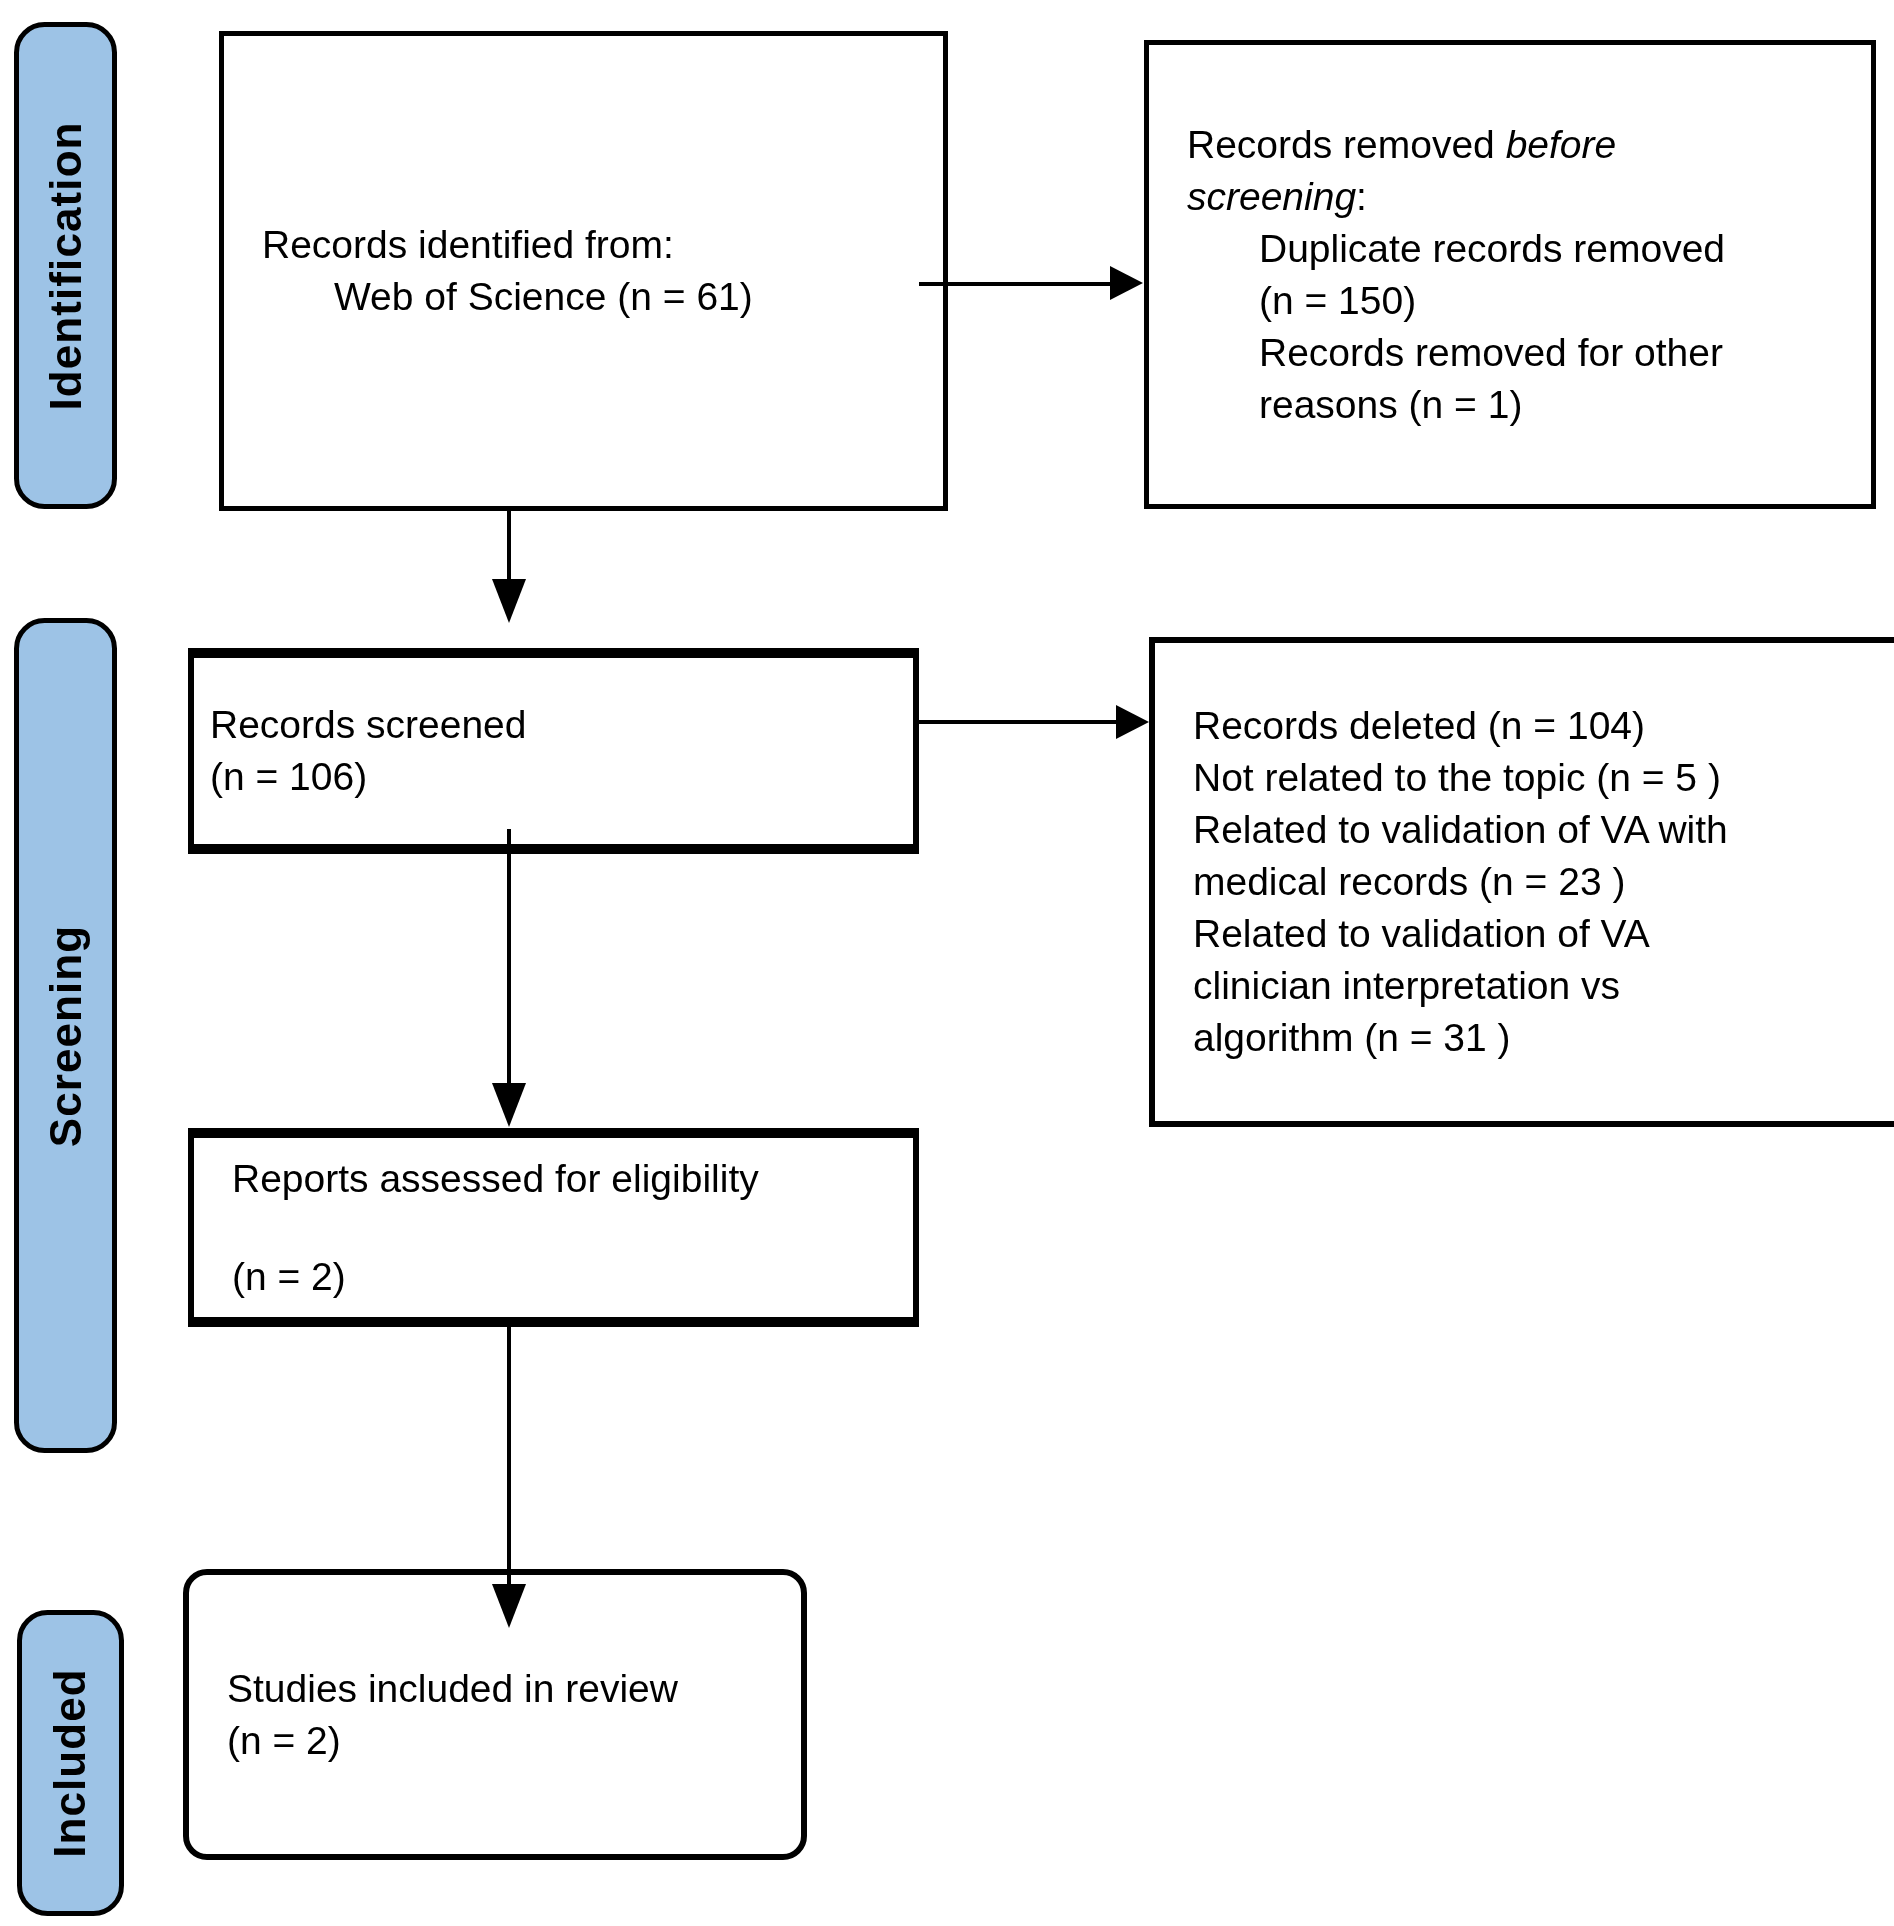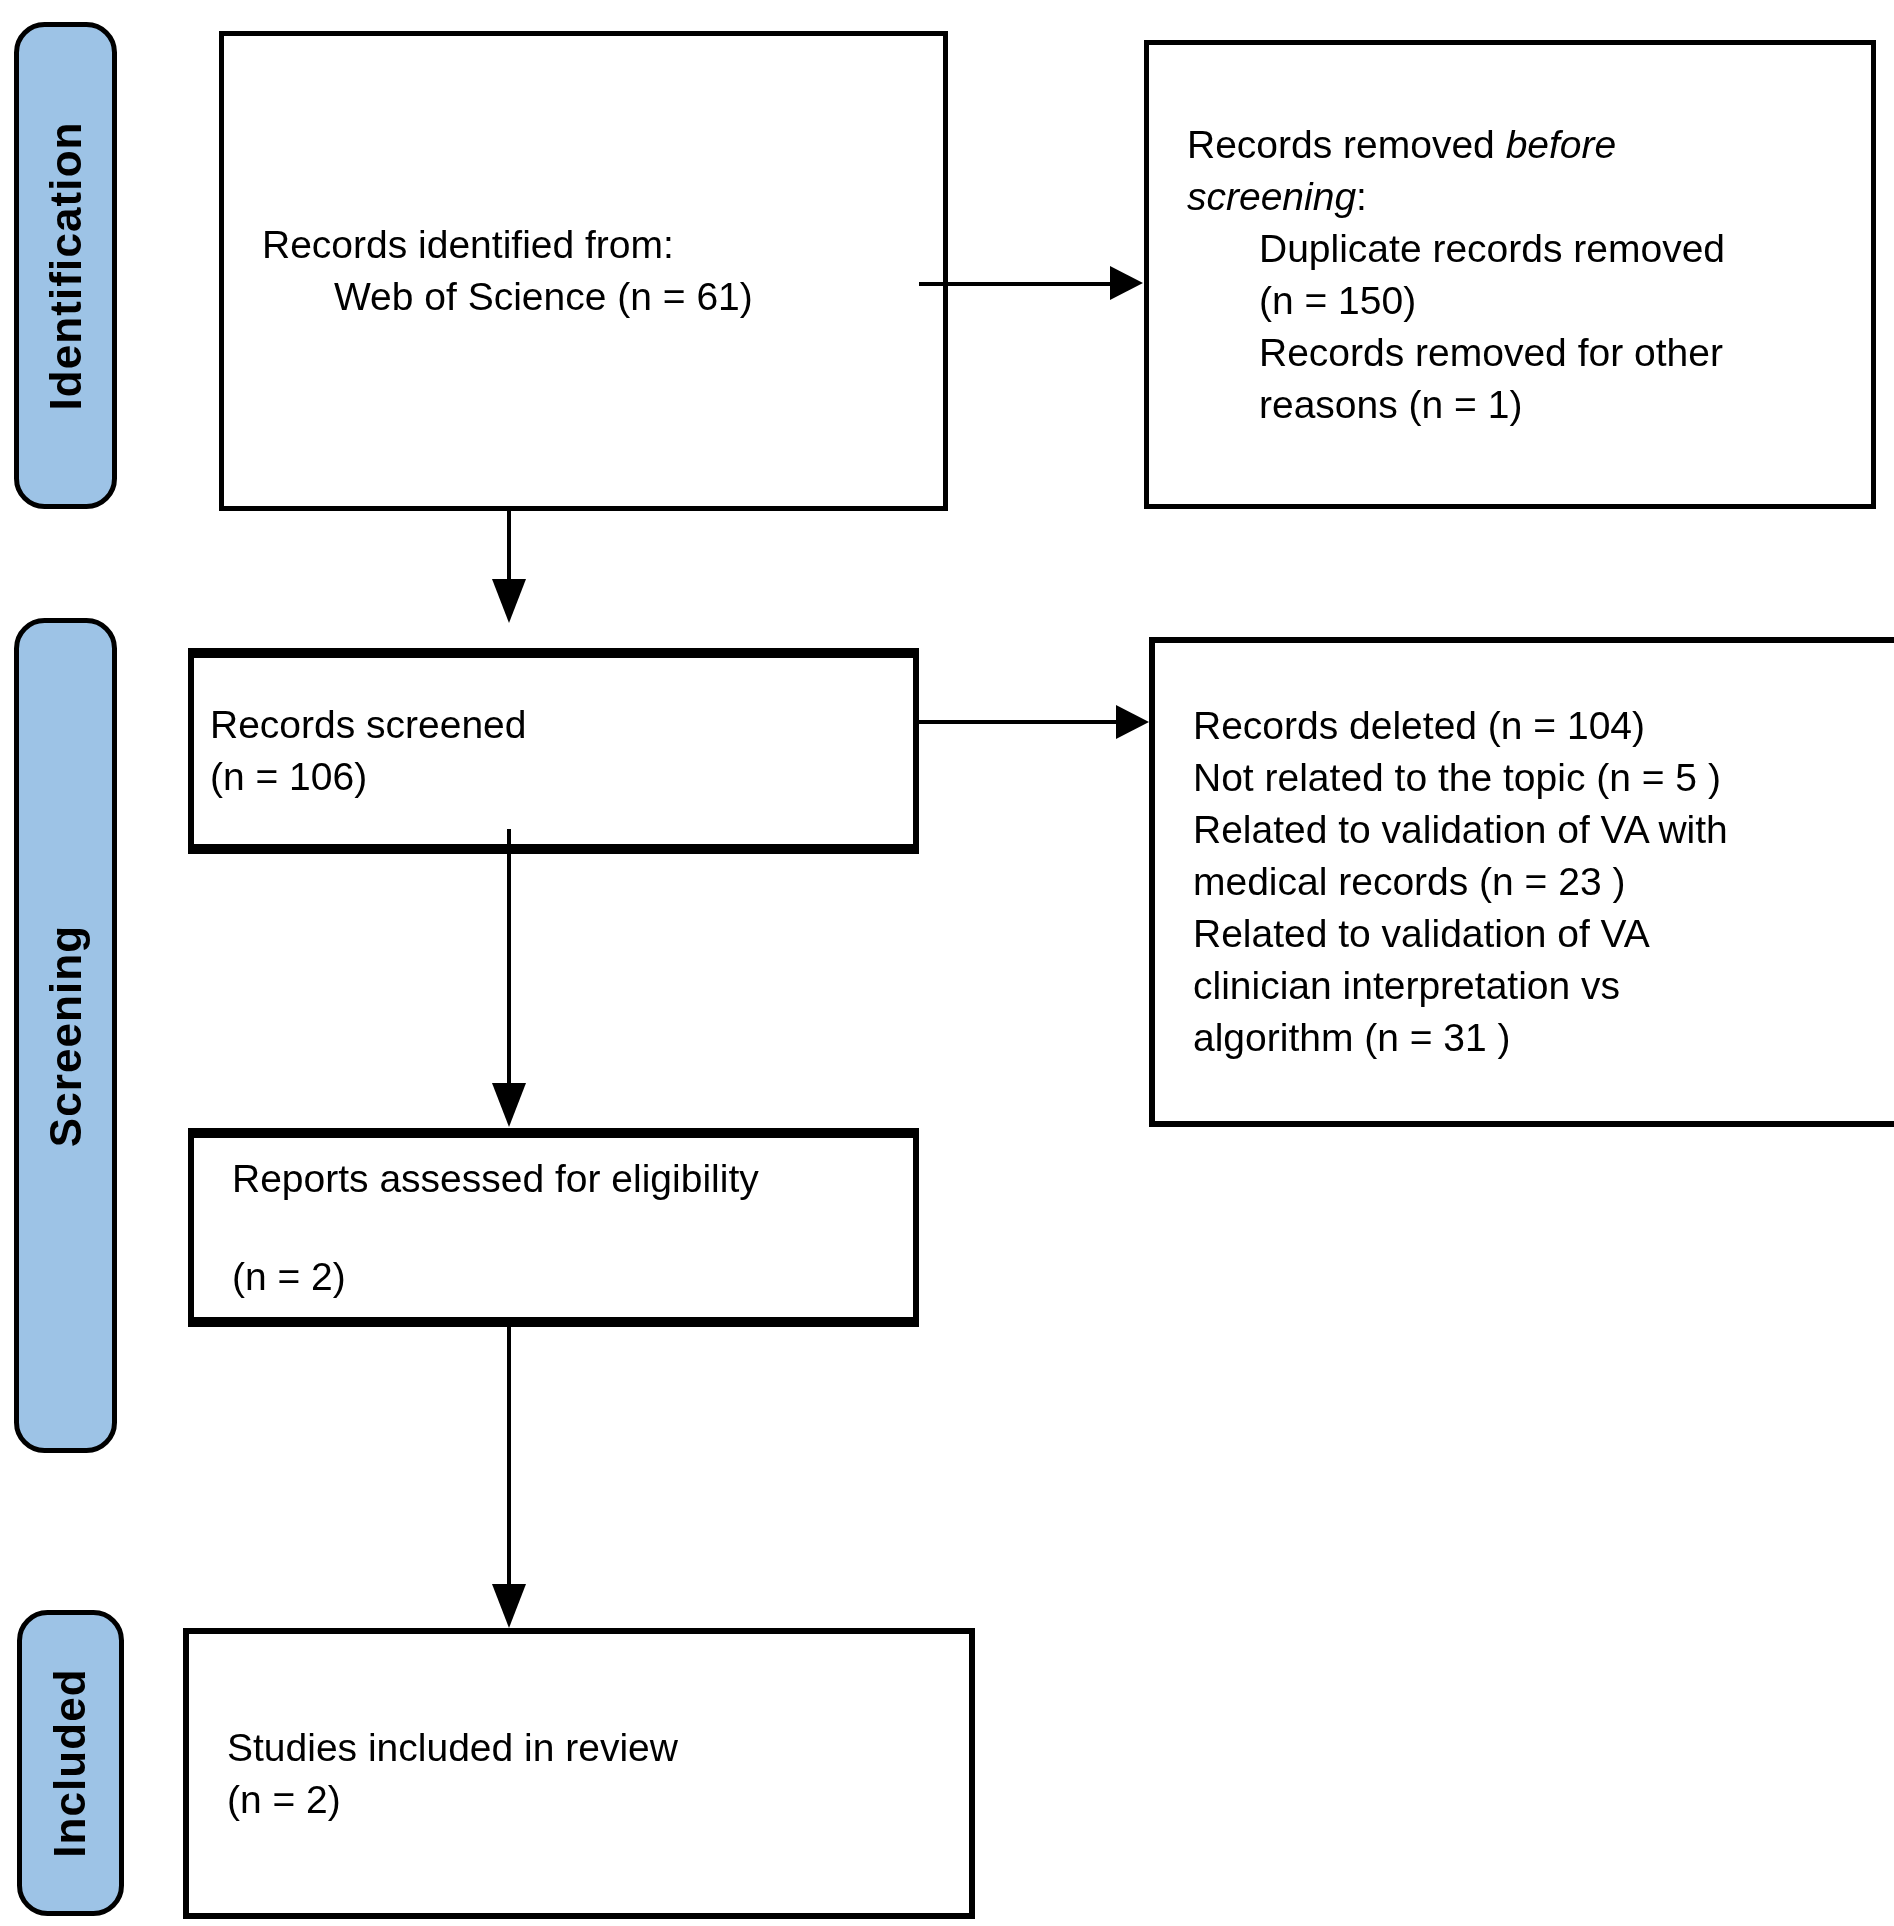--- a/index.html
+++ b/index.html
@@ -51,21 +51,21 @@
   }
   .line { white-space: nowrap; }
   .line.indent { padding-left: 72px; }
   .box em { }
 
   .box-1 { left: 190px;  top: 31px;   width: 729px; height: 480px; margin-left: 29px; }
   .box-2 { left: 1144px; top: 40px;   width: 732px; height: 469px; }
   .box-3 { left: 188px;  top: 648px; width: 731px; height: 206px; border-width: 10px 6.6px; padding-left: 16px; }
   .box-4 { left: 1149px; top: 637px; width: 879px; height: 490px; border-width: 6.1px; }
   .box-5 { left: 188px;  top: 1128px; width: 731px; height: 199px; border-width: 10px 6.6px; gap: 46px; }
-  .box-6 { left: 183px;  top: 1628px; width: 792px; height: 291px; border-width: 6.6px; }
+  .box-6 { left: 183px;  top: 1569px; width: 624px; height: 291px; border-width: 6.6px; border-radius: 24px; }
 
   
   .hline { position: absolute; height: 4.4px; background: #000000; }
   .vline { position: absolute; width: 4.4px;  background: #000000; }
   .head-right {
     position: absolute; width: 0; height: 0;
     border-top: 17.7px solid transparent;
     border-bottom: 17.7px solid transparent;
     border-left: 33px solid #000000;
   }

